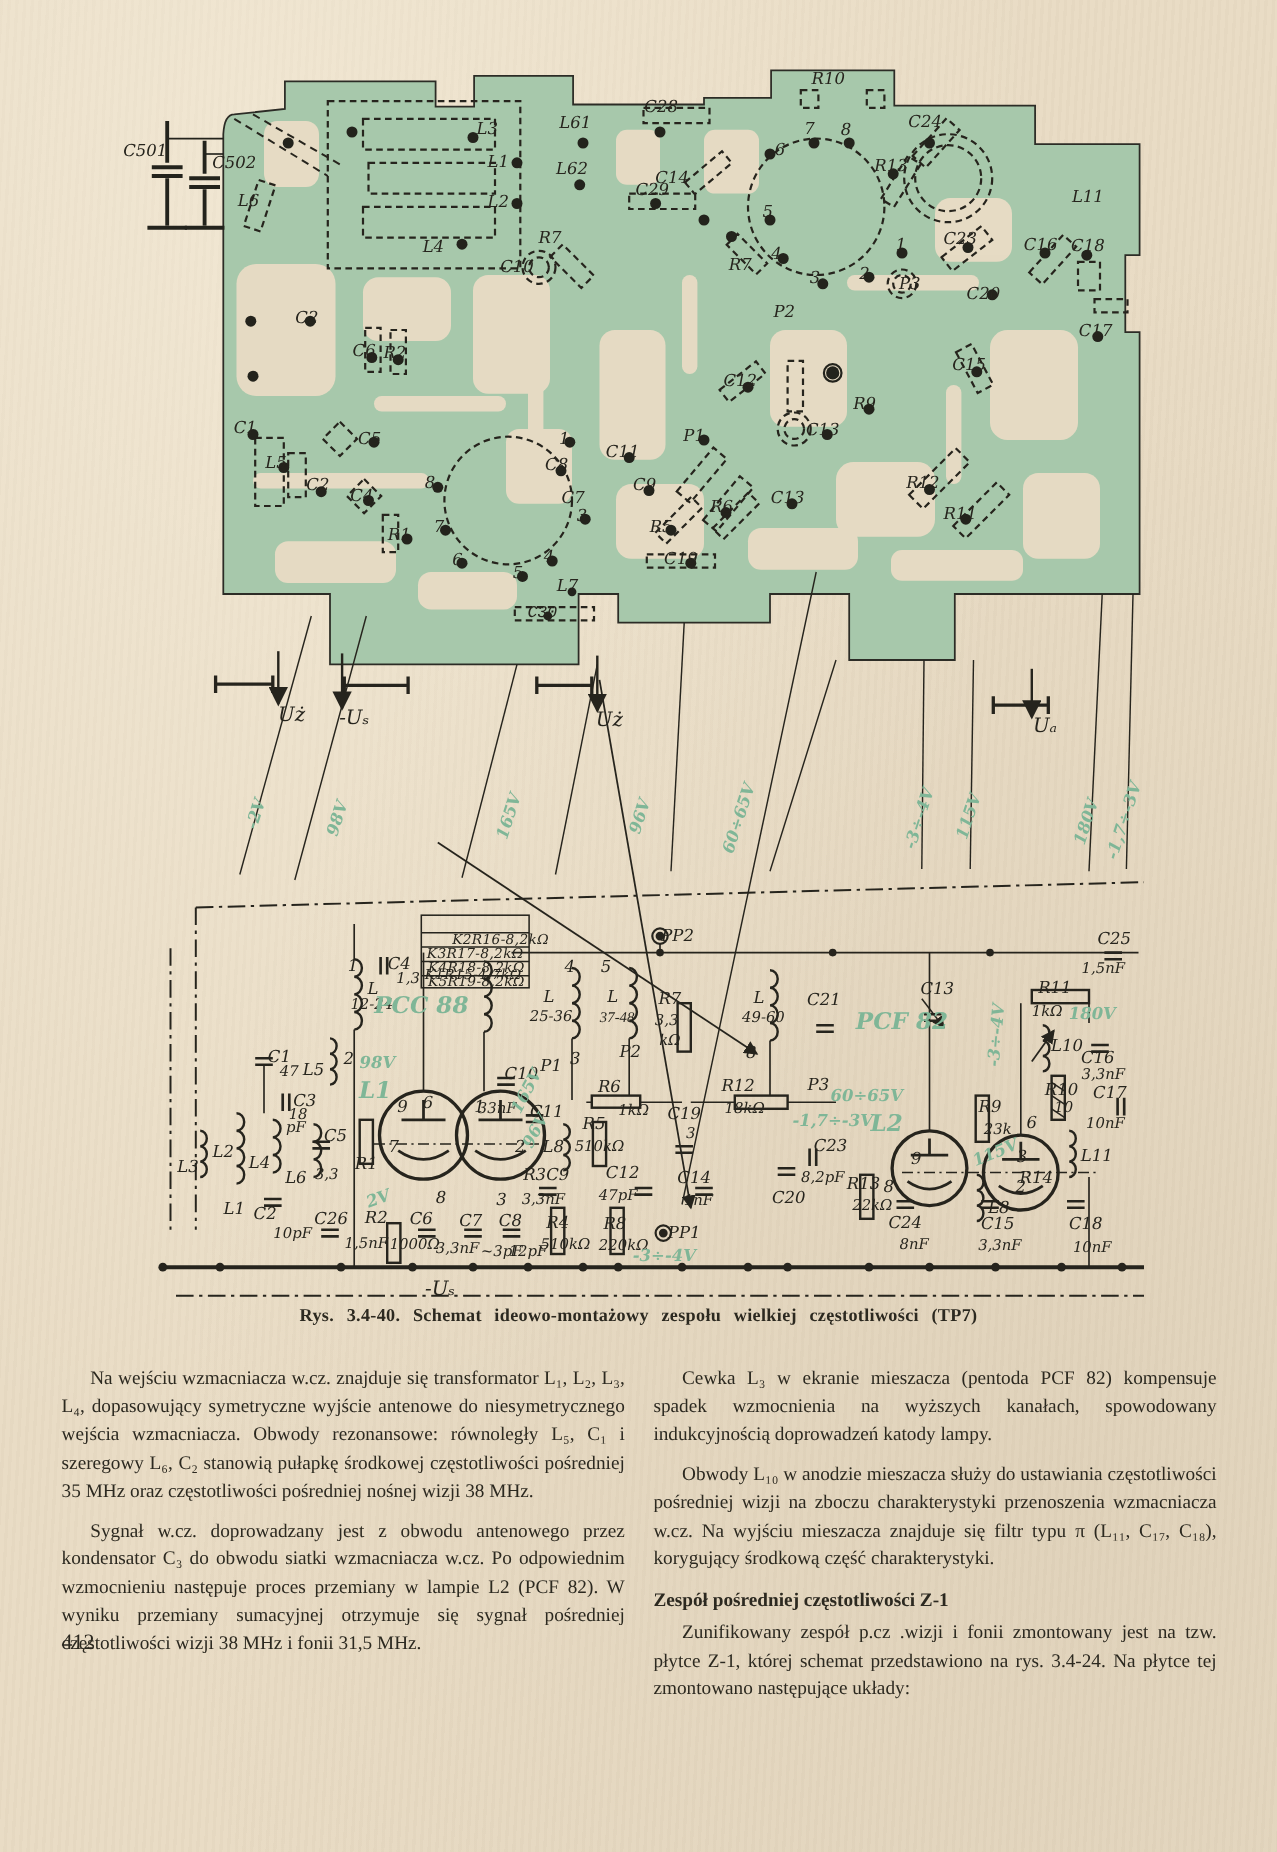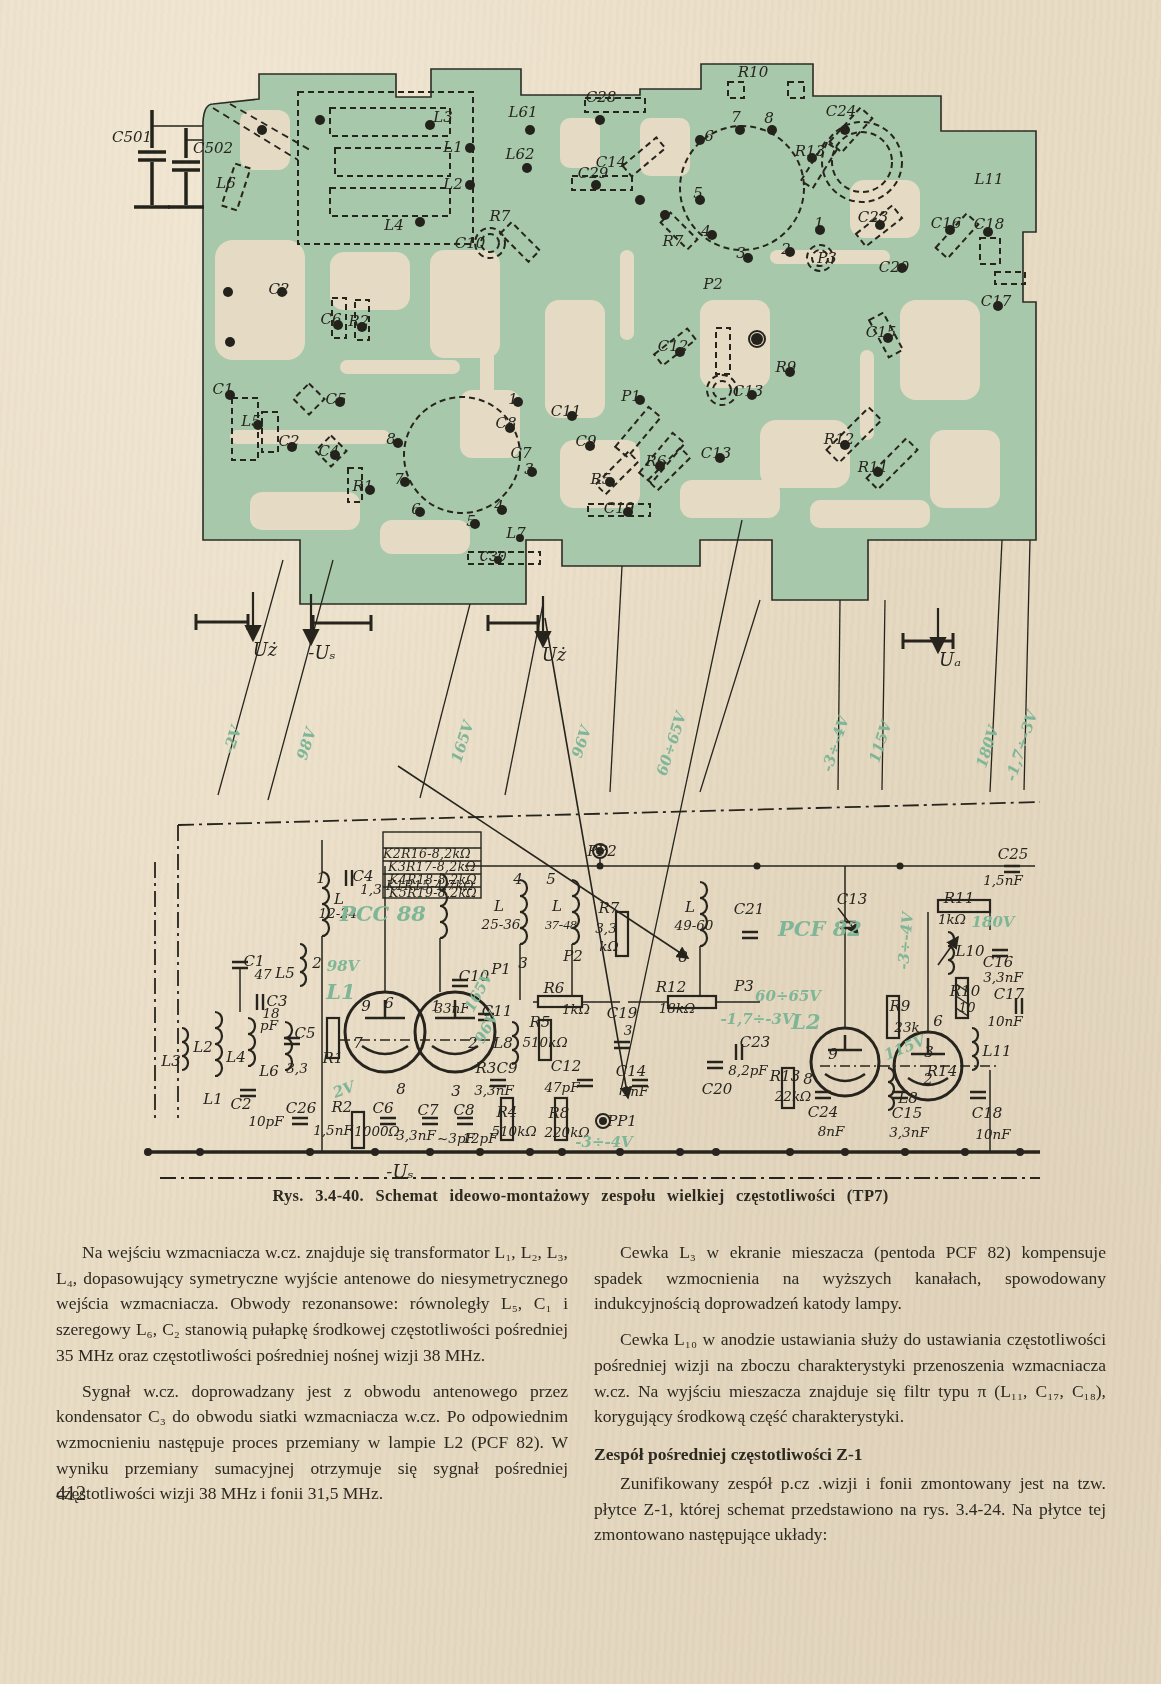--- a/index.html
+++ b/index.html
@@ -449,21 +449,21 @@
       <span class="lbl g" style="left: 1022px; top: 746px; transform: translate(-50%, -50%) rotate(-72deg);">-1,7÷-3V</span>
     </div>
   <div class="overlay">
       <span class="lbl ink-big" style="left: 265px; top: 650px;">Uż</span>
       <span class="lbl ink-big" style="left: 322px; top: 653px;">-Uₛ</span>
       <span class="lbl ink-big" style="left: 554px; top: 655px;">Uż</span>
       <span class="lbl ink-big" style="left: 950px; top: 660px;">Uₐ</span>
     </div>
   <div class="overlay">
       <span class="lbl small" style="left: 430px; top: 886px;">K1R15-4,7kΩ</span>
-      <span class="lbl small" style="left: 427px; top: 854px;">K2R16-8,2kΩ</span>
+      <span class="lbl small" style="left: 455px; top: 854px;">K2R16-8,2kΩ</span>
       <span class="lbl small" style="left: 432px; top: 867px;">K3R17-8,2kΩ</span>
       <span class="lbl small" style="left: 433px; top: 880px;">K4R18-8,2kΩ</span>
       <span class="lbl small" style="left: 433px; top: 893px;">K5R19-8,2kΩ</span>
       <span class="lbl" style="left: 363px; top: 876px;">C4</span>
       <span class="lbl val" style="left: 371px; top: 890px;">1,3</span>
       <span class="lbl" style="left: 321px; top: 878px;">1</span>
       <span class="lbl" style="left: 339px; top: 899px;">L</span>
       <span class="lbl val" style="left: 338px; top: 914px;">12-24</span>
       <span class="lbl" style="left: 317px; top: 963px;">2</span>
       <span class="lbl" style="left: 254px; top: 961px;">C1</span>
@@ -499,21 +499,21 @@
       <span class="lbl" style="left: 436px; top: 1006px;">1</span>
       <span class="lbl" style="left: 473px; top: 1043px;">2</span>
       <span class="lbl" style="left: 456px; top: 1091px;">3</span>
       <span class="lbl" style="left: 474px; top: 976px;">C10</span>
       <span class="lbl val" style="left: 452px; top: 1009px;">33nF</span>
       <span class="lbl" style="left: 497px; top: 1011px;">C11</span>
       <span class="lbl" style="left: 503px; top: 1043px;">L8</span>
       <span class="lbl" style="left: 486px; top: 1068px;">R3</span>
       <span class="lbl" style="left: 507px; top: 1068px;">C9</span>
       <span class="lbl val" style="left: 494px; top: 1091px;">3,3nF</span>
-      <span class="lbl" style="left: 602px; top: 851px;">PP2</span>
+      <span class="lbl" style="left: 616px; top: 851px;">PP2</span>
       <span class="lbl" style="left: 518px; top: 879px;">4</span>
       <span class="lbl" style="left: 551px; top: 879px;">5</span>
       <span class="lbl" style="left: 499px; top: 906px;">L</span>
       <span class="lbl val" style="left: 501px; top: 925px;">25-36</span>
       <span class="lbl" style="left: 557px; top: 906px;">L</span>
       <span class="lbl val" style="left: 561px; top: 925px; font-family: Liberation Serif, serif;">37-48</span>
       <span class="lbl" style="left: 609px; top: 908px;">R7</span>
       <span class="lbl val" style="left: 606px; top: 929px;">3,3</span>
       <span class="lbl val" style="left: 609px; top: 947px;">kΩ</span>
       <span class="lbl" style="left: 501px; top: 969px;">P1</span>
@@ -595,20 +595,20 @@
 
   <div class="caption">Rys. 3.4-40. Schemat ideowo-montażowy zespołu wielkiej częstotliwości (TP7)</div>
 
   <div class="article">
     <div class="col">
       <p>Na wejściu wzmacniacza w.cz. znajduje się transformator L₁, L₂, L₃, L₄, dopasowujący symetryczne wyjście antenowe do niesymetrycznego wejścia wzmacniacza. Obwody rezonansowe: równoległy L₅, C₁ i szeregowy L₆, C₂ stanowią pułapkę środkowej częstotliwości pośredniej 35 MHz oraz częstotliwości pośredniej nośnej wizji 38 MHz.</p>
       <p>Sygnał w.cz. doprowadzany jest z obwodu antenowego przez kondensator C₃ do obwodu siatki wzmacniacza w.cz. Po odpowiednim wzmocnieniu następuje proces przemiany w lampie L2 (PCF 82). W wyniku przemiany sumacyjnej otrzymuje się sygnał pośredniej częstotliwości wizji 38 MHz i fonii 31,5 MHz.</p>
     </div>
     <div class="col">
       <p>Cewka L₃ w ekranie mieszacza (pentoda PCF 82) kompensuje spadek wzmocnienia na wyższych kanałach, spowodowany indukcyjnością doprowadzeń katody lampy.</p>
-      <p>Cewka L₁₀ w anodzie ustawiania służy do ustawiania częstotliwości pośredniej wizji na zboczu charakterystyki przenoszenia wzmacniacza w.cz. Na wyjściu mieszacza znajduje się filtr typu π (L₁₁, C₁₇, C₁₈), korygujący środkową część charakterystyki.</p>
+      <p>Obwody L₁₀ w anodzie mieszacza służy do ustawiania częstotliwości pośredniej wizji na zboczu charakterystyki przenoszenia wzmacniacza w.cz. Na wyjściu mieszacza znajduje się filtr typu π (L₁₁, C₁₇, C₁₈), korygujący środkową część charakterystyki.</p>
       <h3>Zespół pośredniej częstotliwości Z-1</h3>
       <p>Zunifikowany zespół p.cz .wizji i fonii zmontowany jest na tzw. płytce Z-1, której schemat przedstawiono na rys. 3.4-24. Na płytce tej zmontowano następujące układy:</p>
     </div>
   </div>
 
   <div class="pagenum">412</div>
 </div>
 
 </body></html>

